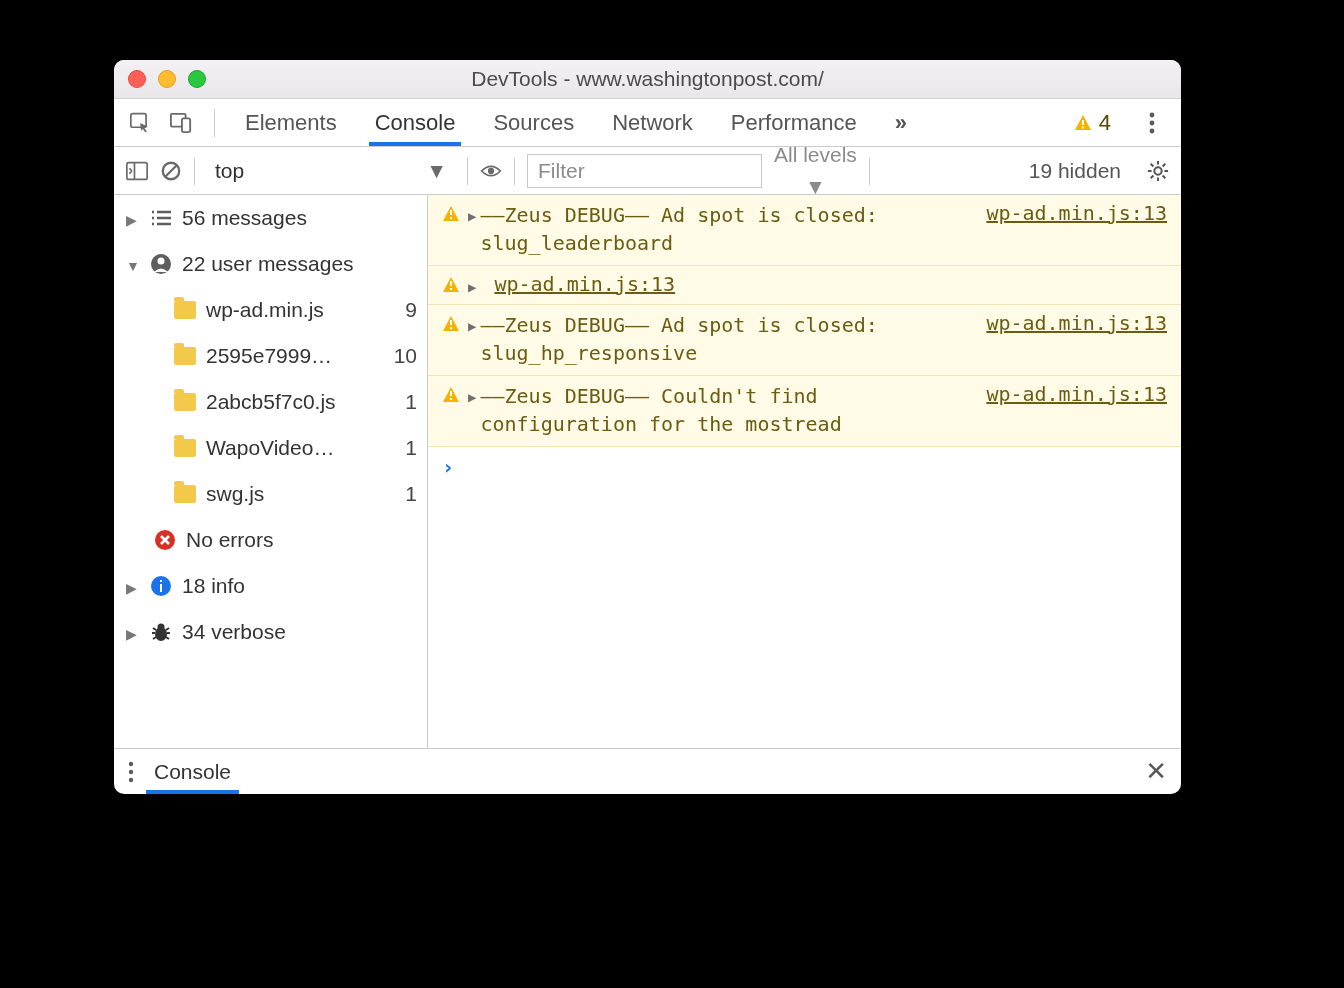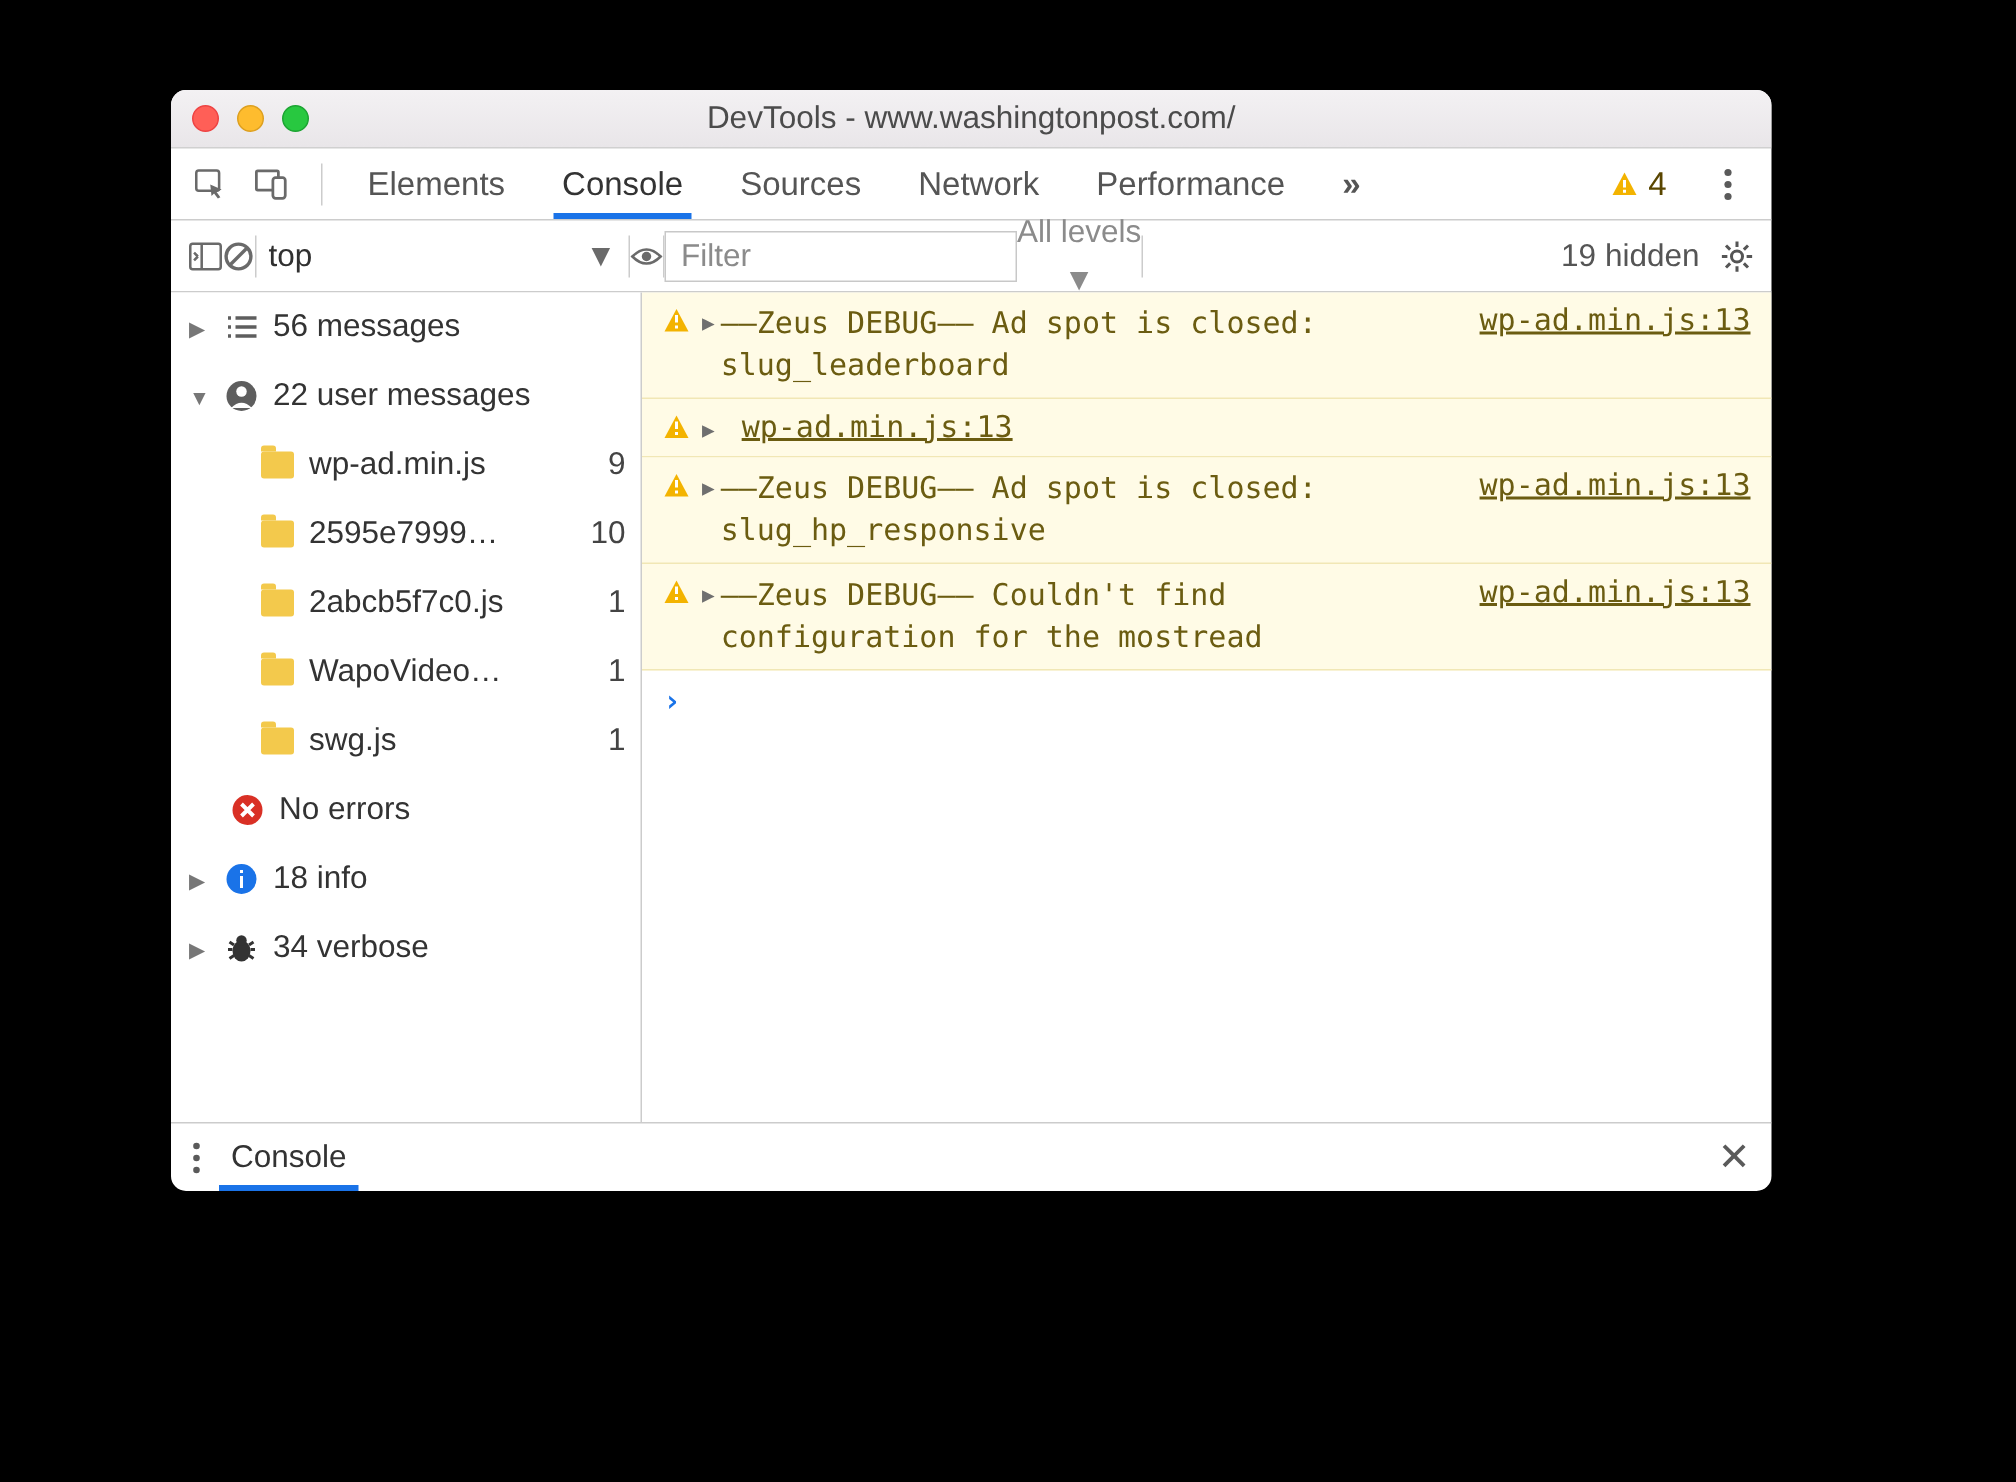--- a/index.html
+++ b/index.html
@@ -53,21 +53,21 @@
 .tab { font-size: 22px; color:#555; padding: 9px 2px; position: relative;}
 .tab.active { color:#333; }
 .tab.active::after { content:""; position:absolute; left:-4px; right:-4px; bottom:-1px; height:4px; background:#1a73e8; }
 .tabsbar .warn-badge { margin-left:auto; display:flex; align-items:center; gap:6px; color:#5a4600; font-size:22px;}
 .more-menu { margin-left:18px; color:#5a5a5a; padding: 4px 10px; }
 
 .toolbar {
   height: 48px;
   border-bottom: 1px solid #ccc;
   display:flex; align-items:center;
-  padding: 0 12px; gap: 0;
+  padding: 0 12px; gap: 12px;
 }
 .toolbar .sep { width:1px; height:28px; background:#ccc; }
 .ctx-select {
   display:flex; align-items:center; justify-content:space-between;
   width: 248px; height:34px; padding: 0 8px;
   color:#303030; font-size:21px;
 }
 .eye { color:#707070; }
 .filter-input {
   width: 235px; height:34px;

